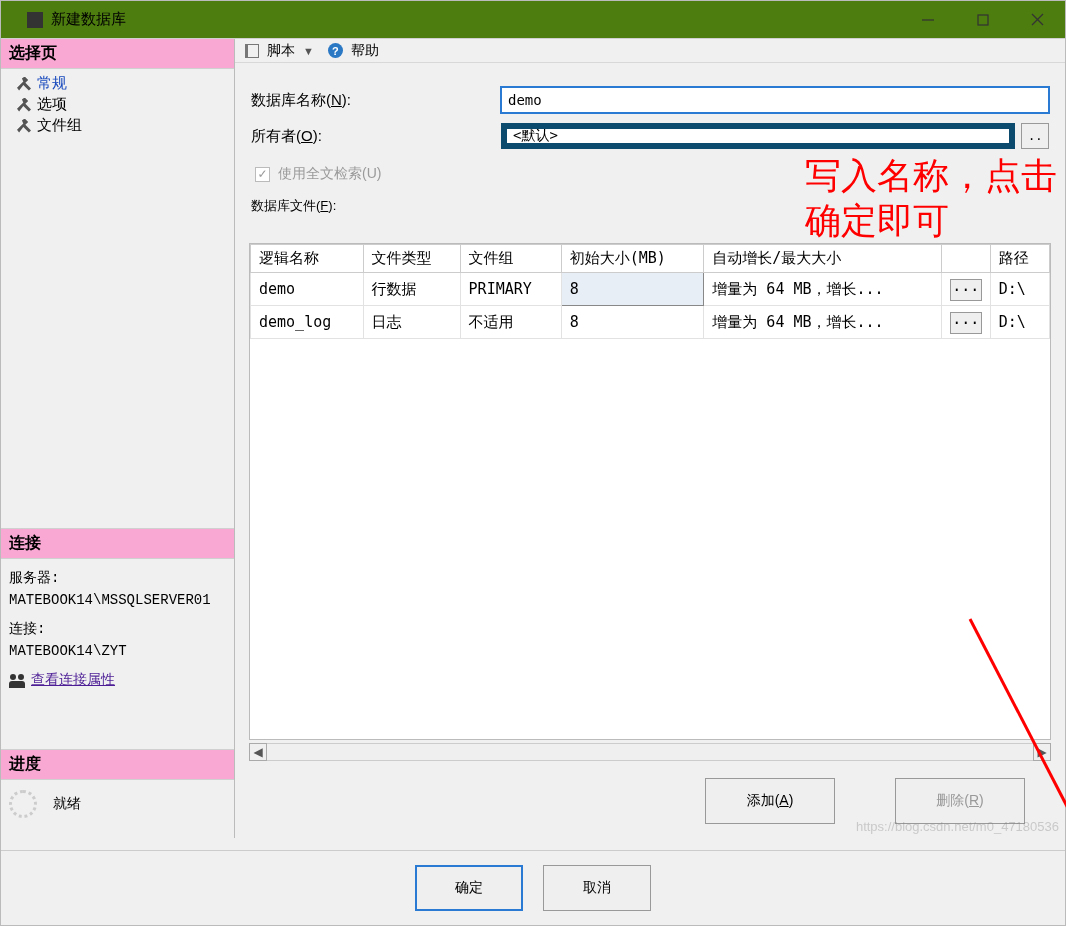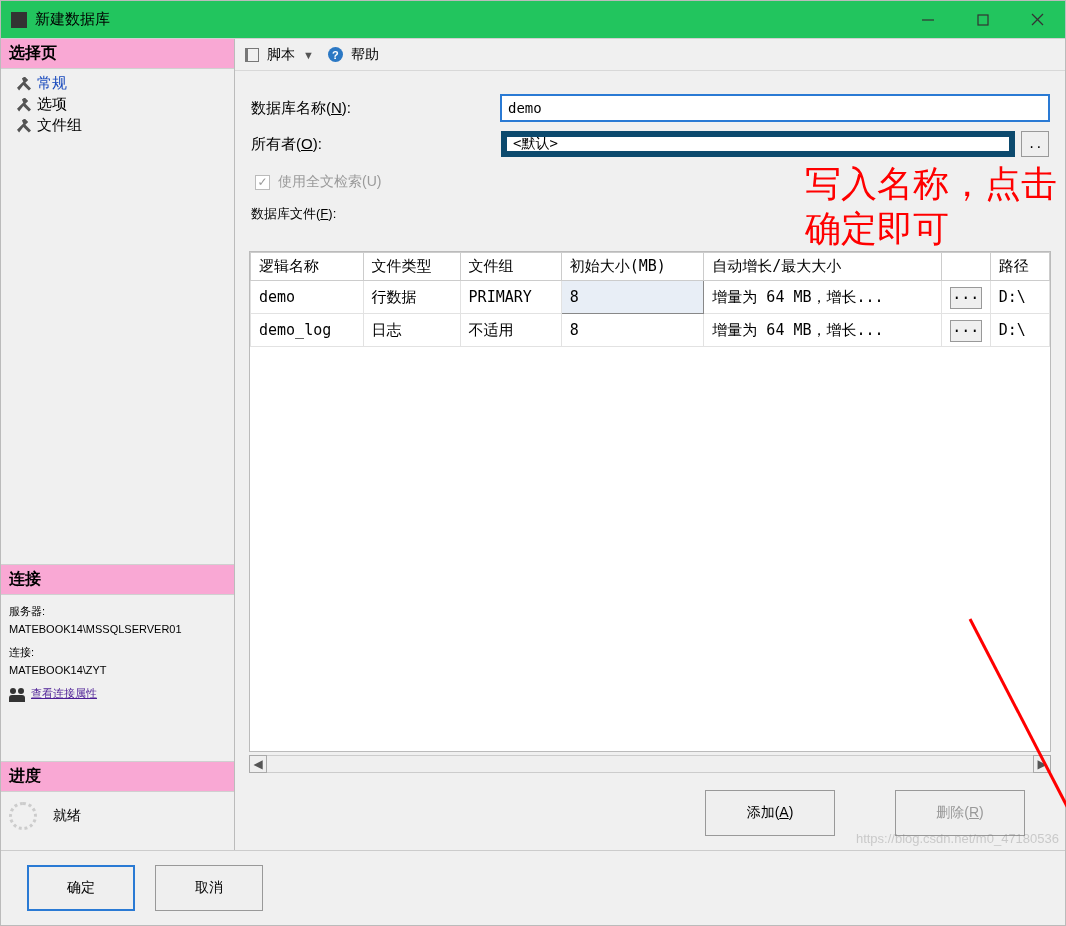--- a/index.html
+++ b/index.html
@@ -15,24 +15,24 @@
     height: 926px;
     background: #f0f0f0;
     border: 1px solid #bbb;
     position: relative;
     display: flex;
     flex-direction: column;
   }
   
   .titlebar {
     height: 38px;
-    background: #22c55e;
+    background: #4d7c0f;
     display: flex;
     align-items: center;
-    padding-left: 10px;
+    padding-left: 26px;
     border-bottom: 1px solid #d0d0d0;
   }
   .titlebar .app-icon {
     width: 16px; height: 16px;
     background: #333;
     margin-right: 8px;
   }
   .titlebar .title { flex: 0 0 auto; font-size: 15px; }
   .titlebar .spacer { flex: 1; }
   .titlebar .winbtn {
@@ -81,23 +81,23 @@
   }
   .wrench::before{
     content:"";
     position:absolute; inset:0;
     background:#555;
     clip-path: polygon(0 80%, 45% 35%, 35% 15%, 55% 0, 80% 25%, 60% 45%, 100% 85%, 85% 100%, 45% 60%, 15% 100%);
   }
   .pages-gap { flex:1; }
   .conn-box {
     padding: 8px 8px;
-    font-size: 11px;
+    font-size: 14px;
     line-height: 1.6;
-    font-family: Liberation Sans, sans-serif;
+    font-family: Liberation Mono, monospace;
   }
   .conn-box .kv { margin-bottom:6px; }
   .conn-link { display:flex; align-items:center; gap:6px; margin-top:6px;}
   .conn-link a { color:#4c1d95; text-decoration: underline; cursor:pointer; }
   .people-icon { width:16px;height:16px; position:relative;}
   .people-icon::before,.people-icon::after{
     content:""; position:absolute; background:#333; border-radius:50%;
   }
   .people-icon::before{ width:6px;height:6px; left:1px; top:2px;}
   .people-icon::after{ width:6px;height:6px; right:1px; top:2px;}
@@ -108,21 +108,21 @@
     border:3px dotted #ccc;
   }
   
   .right-pane {
     flex:1;
     display:flex; flex-direction:column;
     background:#f0f0f0;
     position:relative;
   }
   .toolbar {
-    height:32px;
+    height:24px;
     display:flex; align-items:center;
     padding: 0 10px; gap: 8px;
     background:#f0f0f0;
     border-bottom:1px solid #d8d8d8;
     font-size:14px;
   }
   .toolbar .scripticon { width:14px;height:14px; border:1px solid #777; border-left-width:3px; }
   .toolbar .dropdown { font-size:11px; color:#555;}
   .toolbar .helpicon {
     width:15px;height:15px;border-radius:50%;
@@ -209,23 +209,24 @@
   }
   .std-btn{
     min-width:130px; height:46px;
     border:1px solid #999; background:#efefef;
     font-size:14px;
   }
   .std-btn:disabled{ color:#999; }
   
   .dialog-footer{
     border-top:1px solid #ccc;
-    display:flex; justify-content:flex-start; gap:20px;
+    display:flex; justify-content:center; gap:20px;
     padding:14px 26px;
     background:#f0f0f0;
+    margin-top:12px;
   }
   .dialog-footer .std-btn{ min-width:108px; }
   .dialog-footer .std-btn.primary{
     border:2px solid #2a7ad4;
   }
   
   .anno-arrow{
     position:absolute;
     left:725px; top:570px;
     width:200px; height:310px;

